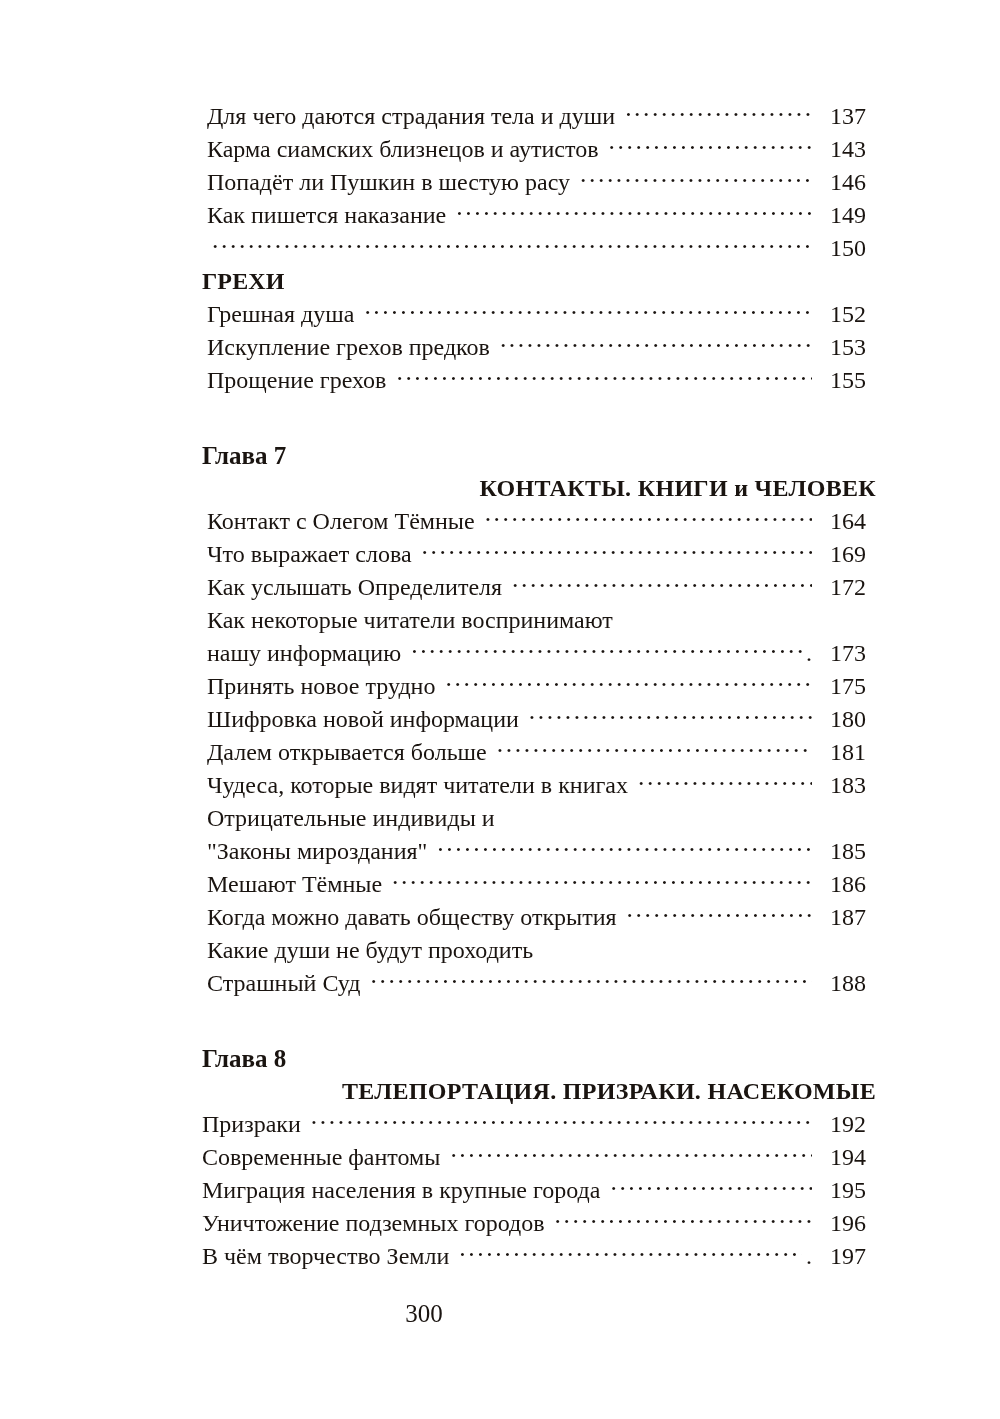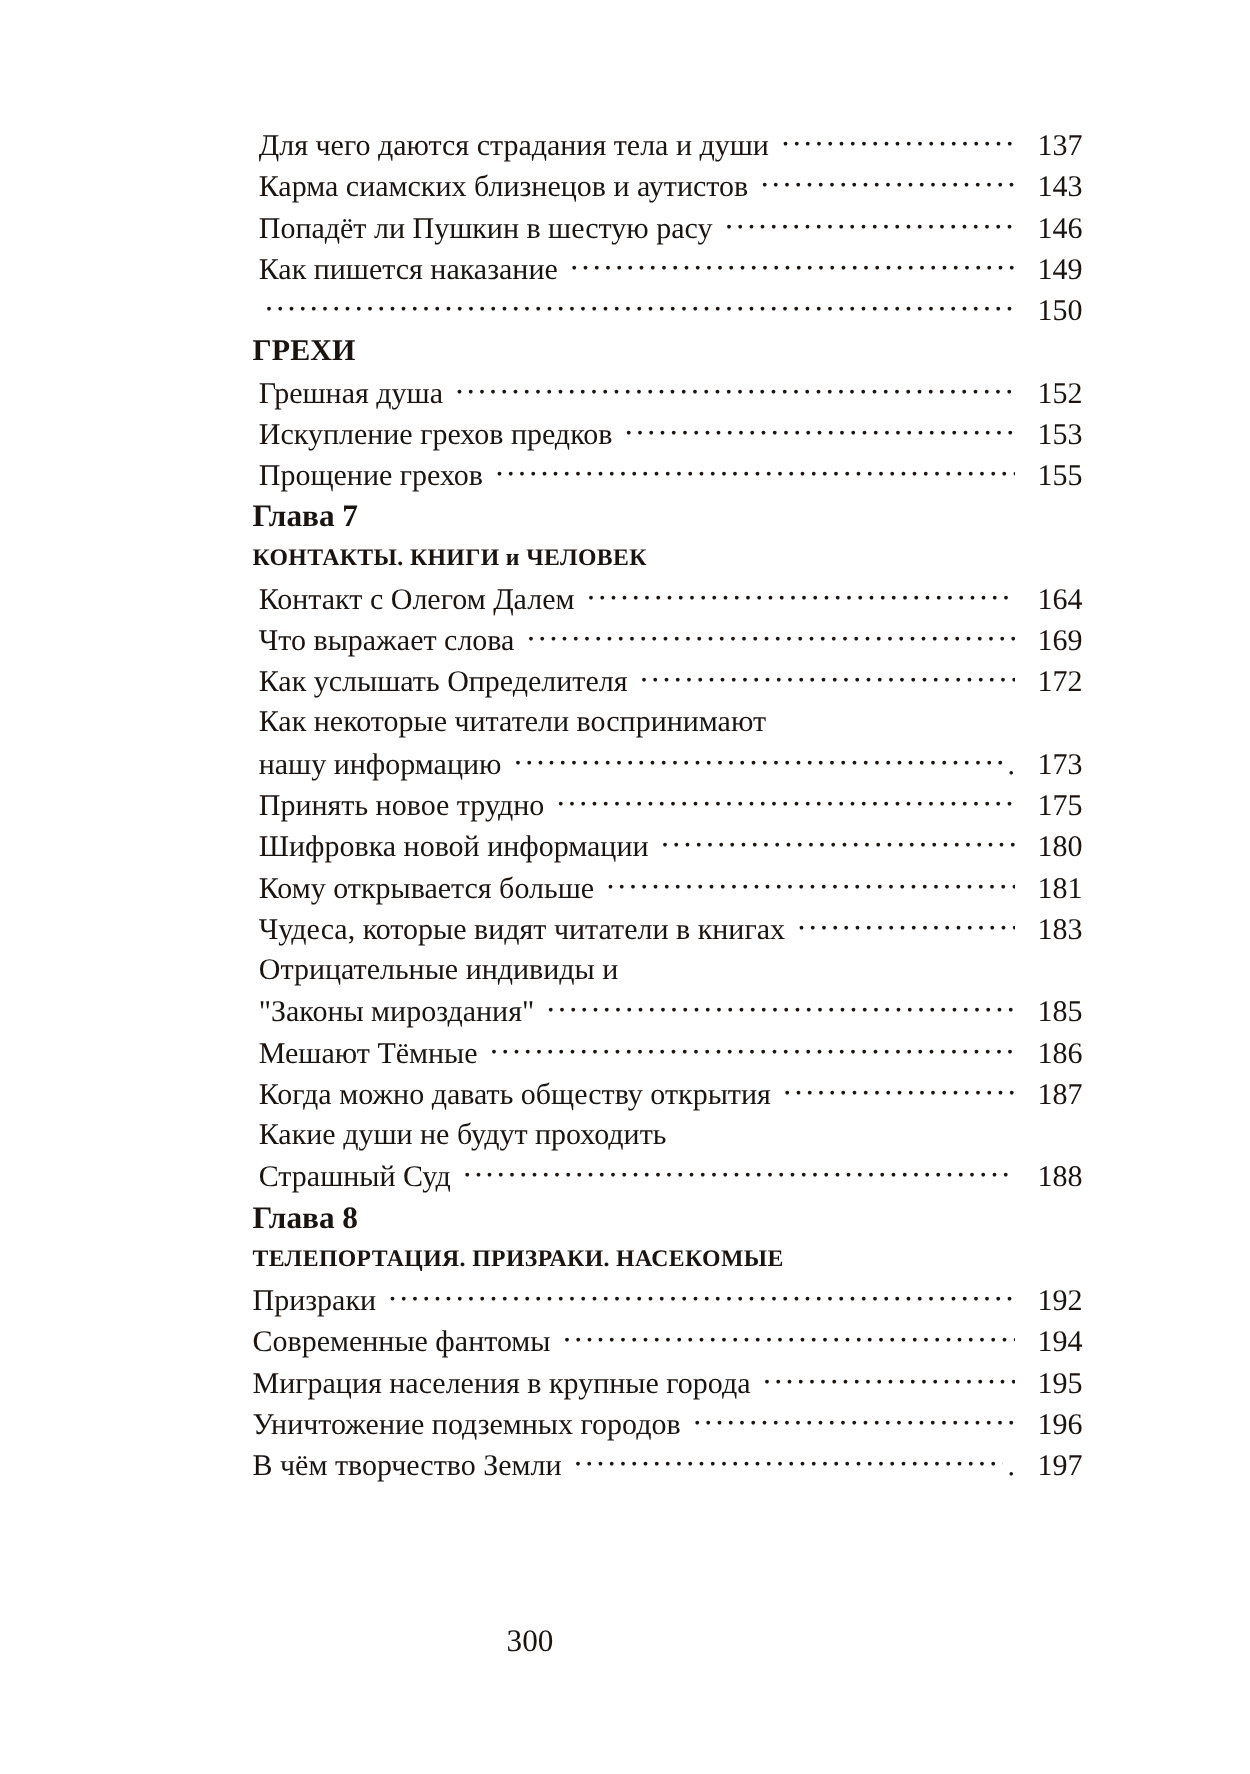--- a/index.html
+++ b/index.html
@@ -47,30 +47,32 @@
     letter-spacing: 0.1px;
   }
   .toc-line.heading .entry-title {
     padding-left: 0;
   }
 
   
   .toc-line.chapter-label {
     font-weight: bold;
     font-size: 25px;
+    margin-top: 42px;
   }
   .toc-line.chapter-label .entry-title {
     padding-left: 0;
   }
 
   
   .toc-line.section-heading {
     font-weight: bold;
-    font-size: 19px;
+    font-size: 24px;
     letter-spacing: 0.3px;
+    justify-content: flex-end;
   }
   .toc-line.section-heading .entry-title {
     padding-left: 0;
   }
 
   
   .entry-title {
     padding-left: 5px;
     flex: 0 0 auto;
   }
@@ -171,21 +173,21 @@
         <span class="leader"></span>
         <span class="page-num">155</span>
       </div>
       <div class="toc-line chapter-label">
         <span class="entry-title">Глава 7</span>
       </div>
       <div class="toc-line section-heading">
         <span class="entry-title">КОНТАКТЫ. КНИГИ  и  ЧЕЛОВЕК</span>
       </div>
       <div class="toc-line">
-        <span class="entry-title">Контакт  с Олегом Далем</span>
+        <span class="entry-title">Контакт  с Олегом Тёмные</span>
         <span class="leader"></span>
         <span class="page-num">164</span>
       </div>
       <div class="toc-line">
         <span class="entry-title">Что выражает слова</span>
         <span class="leader"></span>
         <span class="page-num">169</span>
       </div>
       <div class="toc-line">
         <span class="entry-title">Как услышать Определителя</span>
@@ -205,21 +207,21 @@
         <span class="entry-title">Принять новое трудно</span>
         <span class="leader"></span>
         <span class="page-num">175</span>
       </div>
       <div class="toc-line">
         <span class="entry-title">Шифровка новой  информации</span>
         <span class="leader"></span>
         <span class="page-num">180</span>
       </div>
       <div class="toc-line">
-        <span class="entry-title">Кому открывается  больше</span>
+        <span class="entry-title">Далем открывается  больше</span>
         <span class="leader"></span>
         <span class="page-num">181</span>
       </div>
       <div class="toc-line">
         <span class="entry-title">Чудеса, которые видят читатели в книгах</span>
         <span class="leader"></span>
         <span class="page-num">183</span>
       </div>
       <div class="toc-line continuation">
         <span class="entry-title">Отрицательные индивиды и</span>

